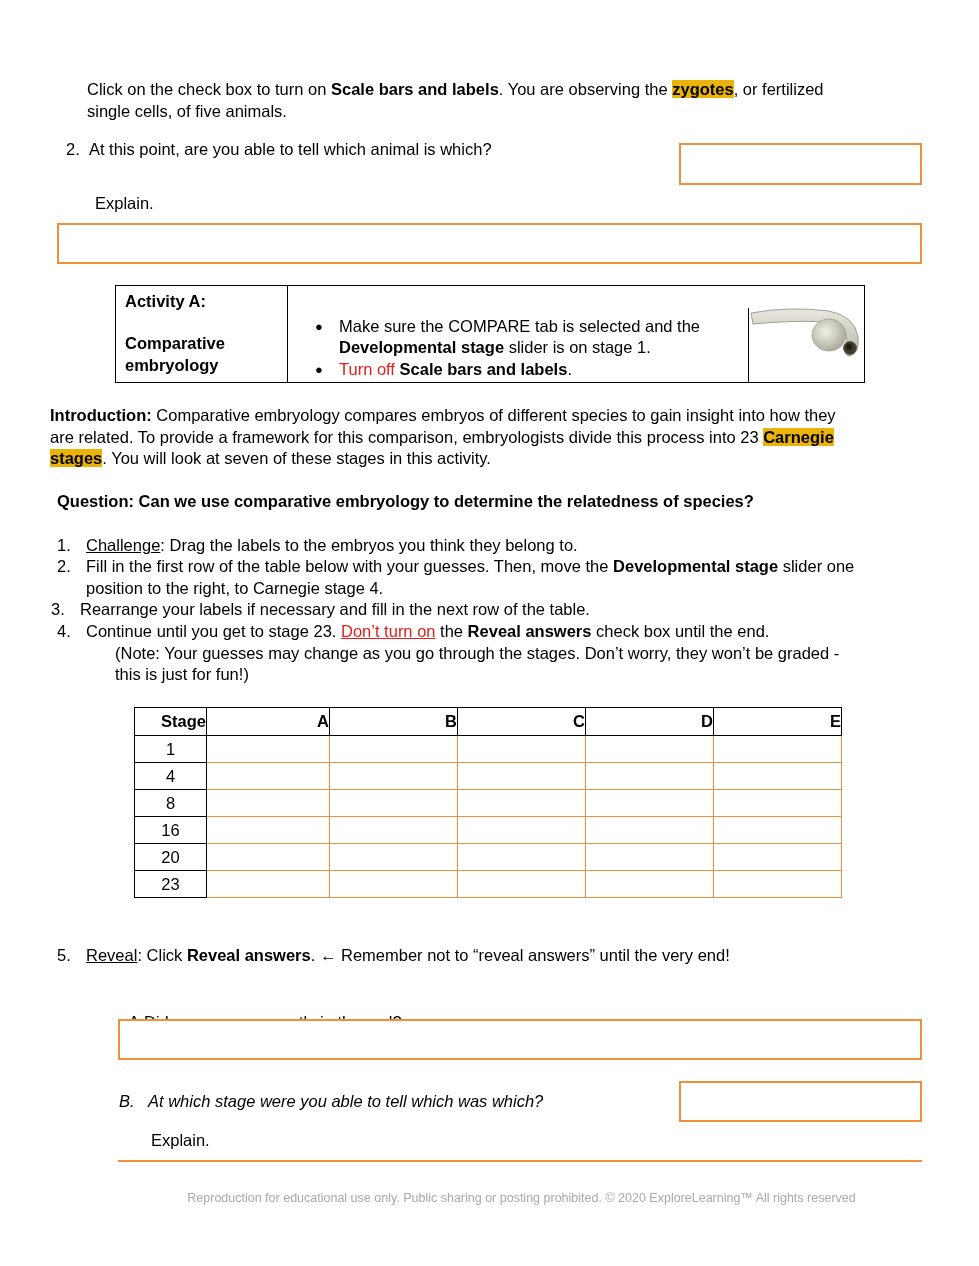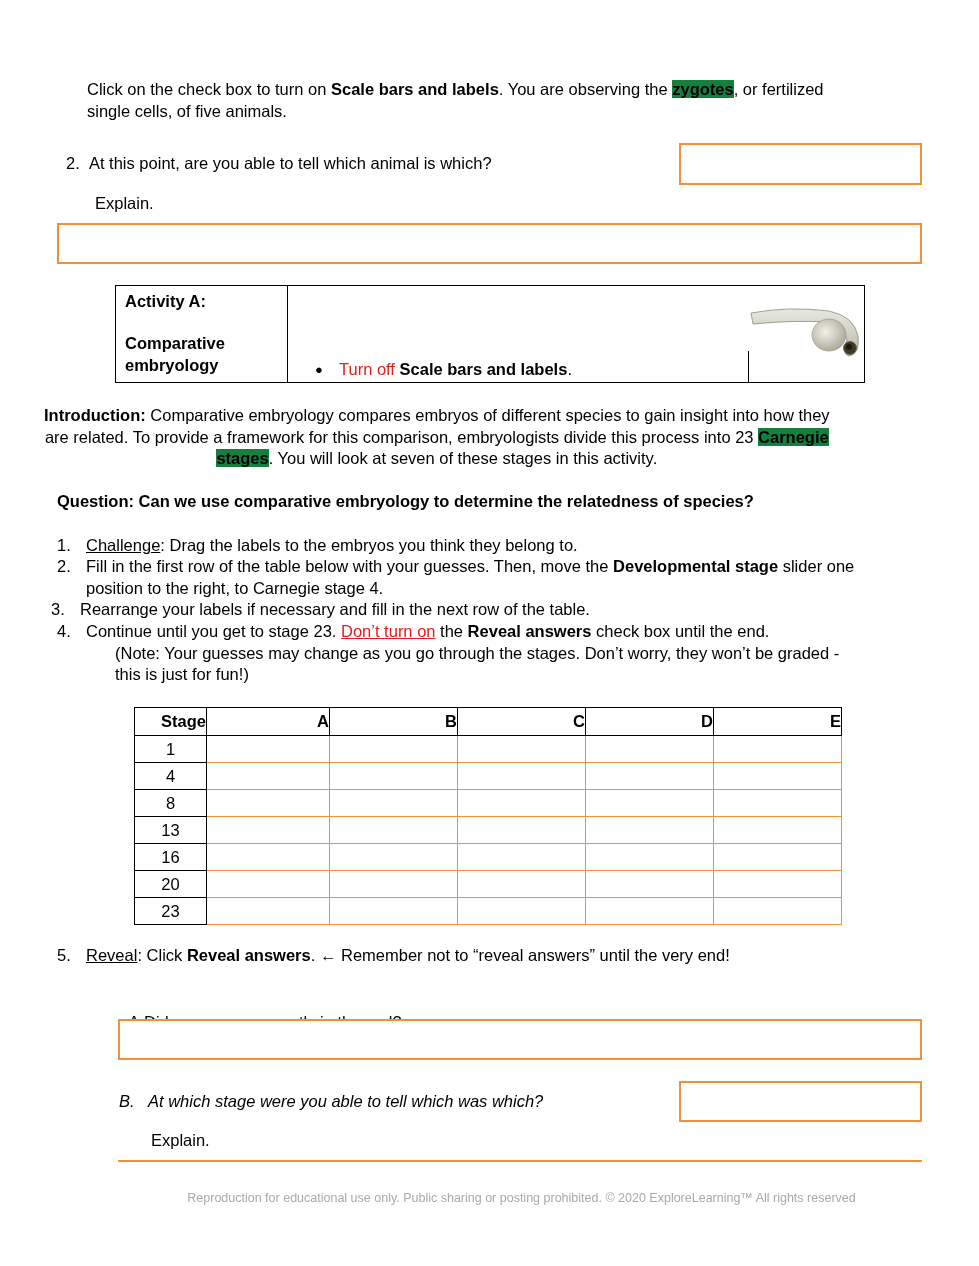--- a/index.html
+++ b/index.html
@@ -1,21 +1,21 @@
 <!DOCTYPE html>
 <html><head>
 <meta charset="utf-8">
 <style>
   html, body { margin:0; padding:0; background:#ffffff; }
   body { width:979px; height:1266px; position:relative; overflow:hidden;
          font-family:"Liberation Sans", sans-serif; font-size:16.5px; color:#000; }
   .abs { position:absolute; }
   .txt { line-height:21.5px; white-space:nowrap; }
   b { font-weight:bold; }
-  .hl { background:#15803d; }
+  .hl { background:#eab308; }
   .red { color:#e0201c; }
   .u { text-decoration:underline; }
   .obox { position:absolute; border:2px solid #f0903a; box-sizing:border-box; background:#fff; }
   .oline { position:absolute; height:0; border-top:2px solid #f0903a; }
 
   
   #act { position:absolute; left:115px; top:285px; width:750px; height:98px;
          border:1.5px solid #000; box-sizing:border-box; display:flex;align-items:flex-end; }
   #act .c1 { width:172px; border-right:1.5px solid #000; box-sizing:border-box; padding:6px 9px; font-weight:bold; }
   #act .c2 { width:461px; border-right:1.5px solid #000; box-sizing:border-box; padding:2px 9px; }
@@ -35,36 +35,37 @@
   #footer { position:absolute; left:0; width:979px; top:1191px; text-align:center; color:#a9a9a9; font-size:12.5px;padding-left:32px; }
 </style>
 </head>
 <body>
 
 <div class="abs txt" style="left:87px; top:79px;">
   <span>Click on the check box to turn on </span><b>Scale bars and labels</b><span>. You are observing the </span><b class="hl">zygotes</b><span>, or fertilized</span><br>
   <span>single cells, of five animals.</span>
 </div>
 
-<div class="abs txt" style="left:66px; top:153px;">
+<div class="abs txt" style="left:66px; top:139px;">
   <span>2.</span>&nbsp;&nbsp;<span>At this point, are you able to tell which animal is which?</span>
 </div>
 <div class="obox" style="left:679px; top:143px; width:243px; height:42px;"></div>
 <div class="abs txt" style="left:95px; top:193px;">Explain.</div>
 <div class="obox" style="left:57px; top:223px; width:865px; height:41px;"></div>
 
 <div id="act">
   <div class="c1">
     <div class="txt">Activity A:</div>
     <div style="height:21px;"></div>
     <div class="txt">Comparative</div>
     <div class="txt">embryology</div>
   </div>
   <div class="c2">
     <ul>
+      <li><span>Make sure the COMPARE tab is selected and the</span><br><b>Developmental stage</b><span> slider is on stage 1.</span></li>
       <li><span class="red">Turn off</span> <b>Scale bars and labels</b><span>.</span></li>
     </ul>
   </div>
   <div class="c3">
     <svg width="114" height="94" viewBox="0 0 114 94">
       <defs>
         <radialGradient id="yolk" cx="40%" cy="40%" r="65%">
           <stop offset="0%" stop-color="#f0f0e6"></stop>
             <stop offset="100%" stop-color="#a8a898"></stop>
         </radialGradient>
@@ -74,21 +75,21 @@
         </linearGradient>
       </defs>
       <path d="M2 29 Q40 22 80 27 Q105 32 109 52 Q111 70 100 72 Q92 70 98 56 Q96 42 78 38 Q45 36 4 40 Z" fill="url(#body)" stroke="#8a8a7c" stroke-width="0.8"></path>
       <ellipse cx="80" cy="51" rx="17" ry="16" fill="url(#yolk)" stroke="#8e8e80" stroke-width="0.6"></ellipse>
       <circle cx="101" cy="64" r="6.5" fill="#3e3a28" stroke="#6a6650" stroke-width="1"></circle>
       <circle cx="100" cy="63" r="3" fill="#1e1c12"></circle>
     </svg>
   </div>
 </div>
 
-<div class="abs txt" style="left:44px; top:405px;text-align:center;">
+<div class="abs txt" style="left:50px; top:405px;">
   <b>Introduction:</b><span> Comparative embryology compares embryos of different species to gain insight into how they</span><br>
   <span>are related. To provide a framework for this comparison, embryologists divide this process into 23 </span><b class="hl">Carnegie</b><br>
   <b class="hl">stages</b><span>. You will look at seven of these stages in this activity.</span>
 </div>
 
 <div class="abs txt" style="left:57px; top:491px; font-weight:bold;">Question: Can we use comparative embryology to determine the relatedness of species?</div>
 
 <div class="abs txt" style="left:57px; top:535px;">
   <span style="display:inline-block;width:29px;">1.</span><span class="u">Challenge</span><span>: Drag the labels to the embryos you think they belong to.</span>
 </div>
@@ -135,28 +136,20 @@
       </tr>
     <tr>
         <td class="stg">8</td>
         <td class="cell"></td>
         <td class="cell"></td>
         <td class="cell"></td>
         <td class="cell"></td>
         <td class="cell"></td>
       </tr>
     <tr>
-        <td class="stg">13</td>
-        <td class="cell"></td>
-        <td class="cell"></td>
-        <td class="cell"></td>
-        <td class="cell"></td>
-        <td class="cell"></td>
-      </tr>
-    <tr>
         <td class="stg">16</td>
         <td class="cell"></td>
         <td class="cell"></td>
         <td class="cell"></td>
         <td class="cell"></td>
         <td class="cell"></td>
       </tr>
     <tr>
         <td class="stg">20</td>
         <td class="cell"></td>

